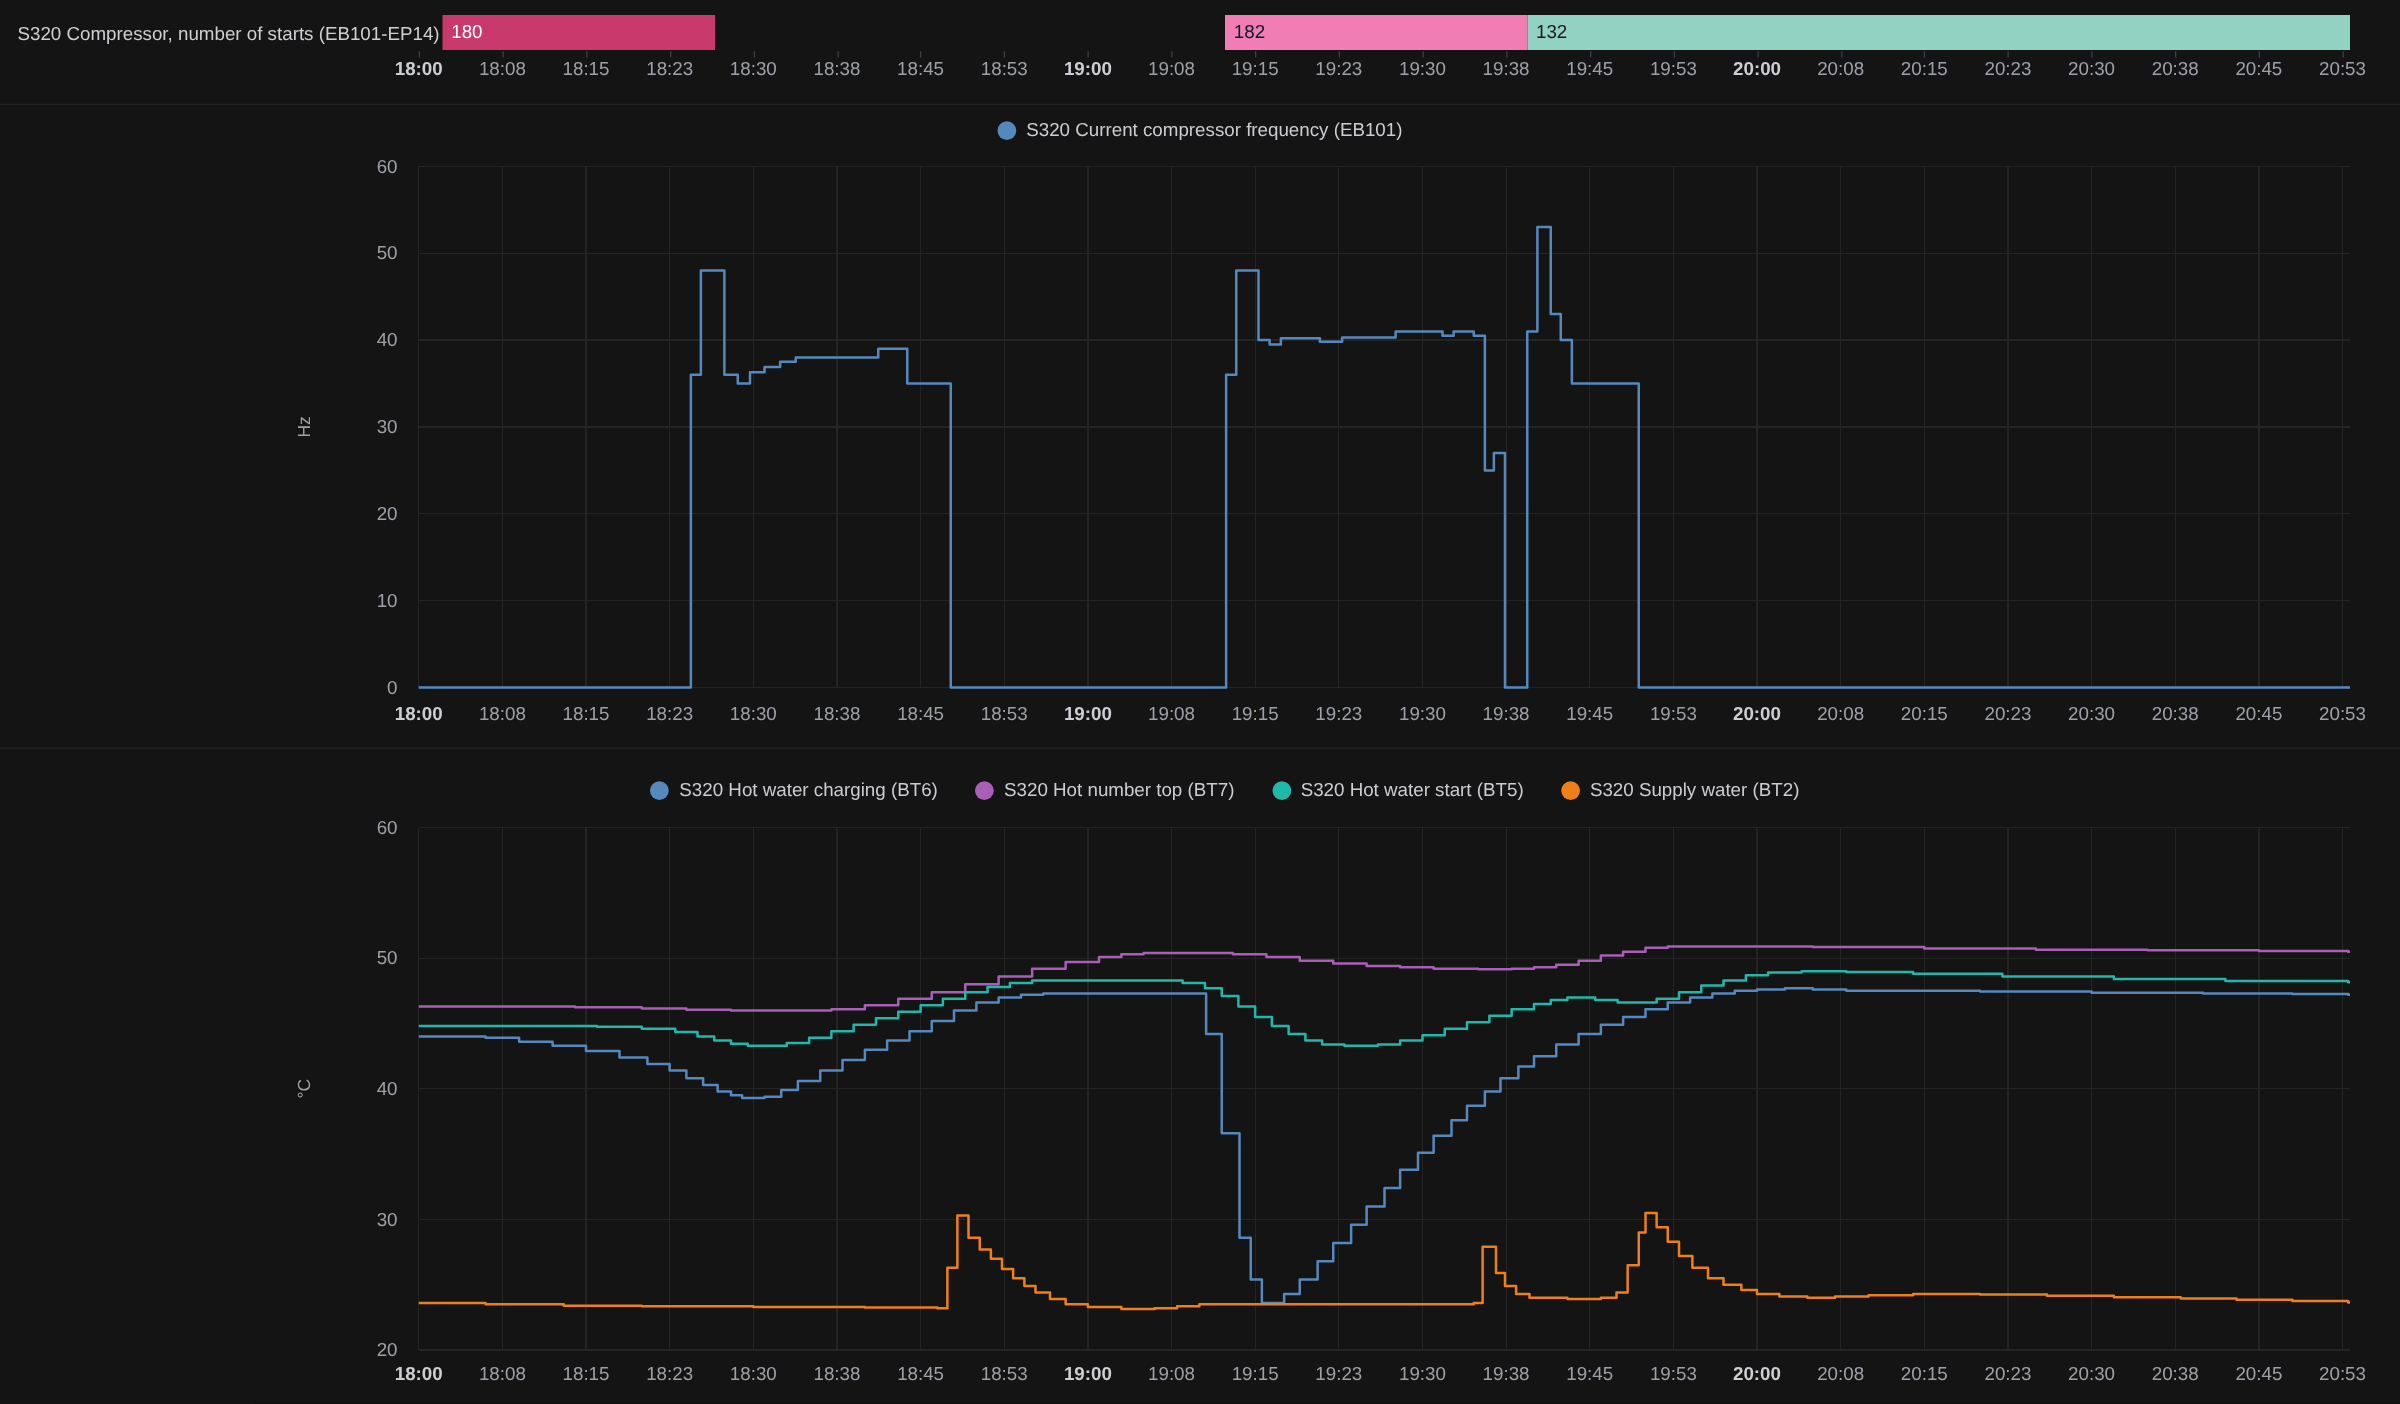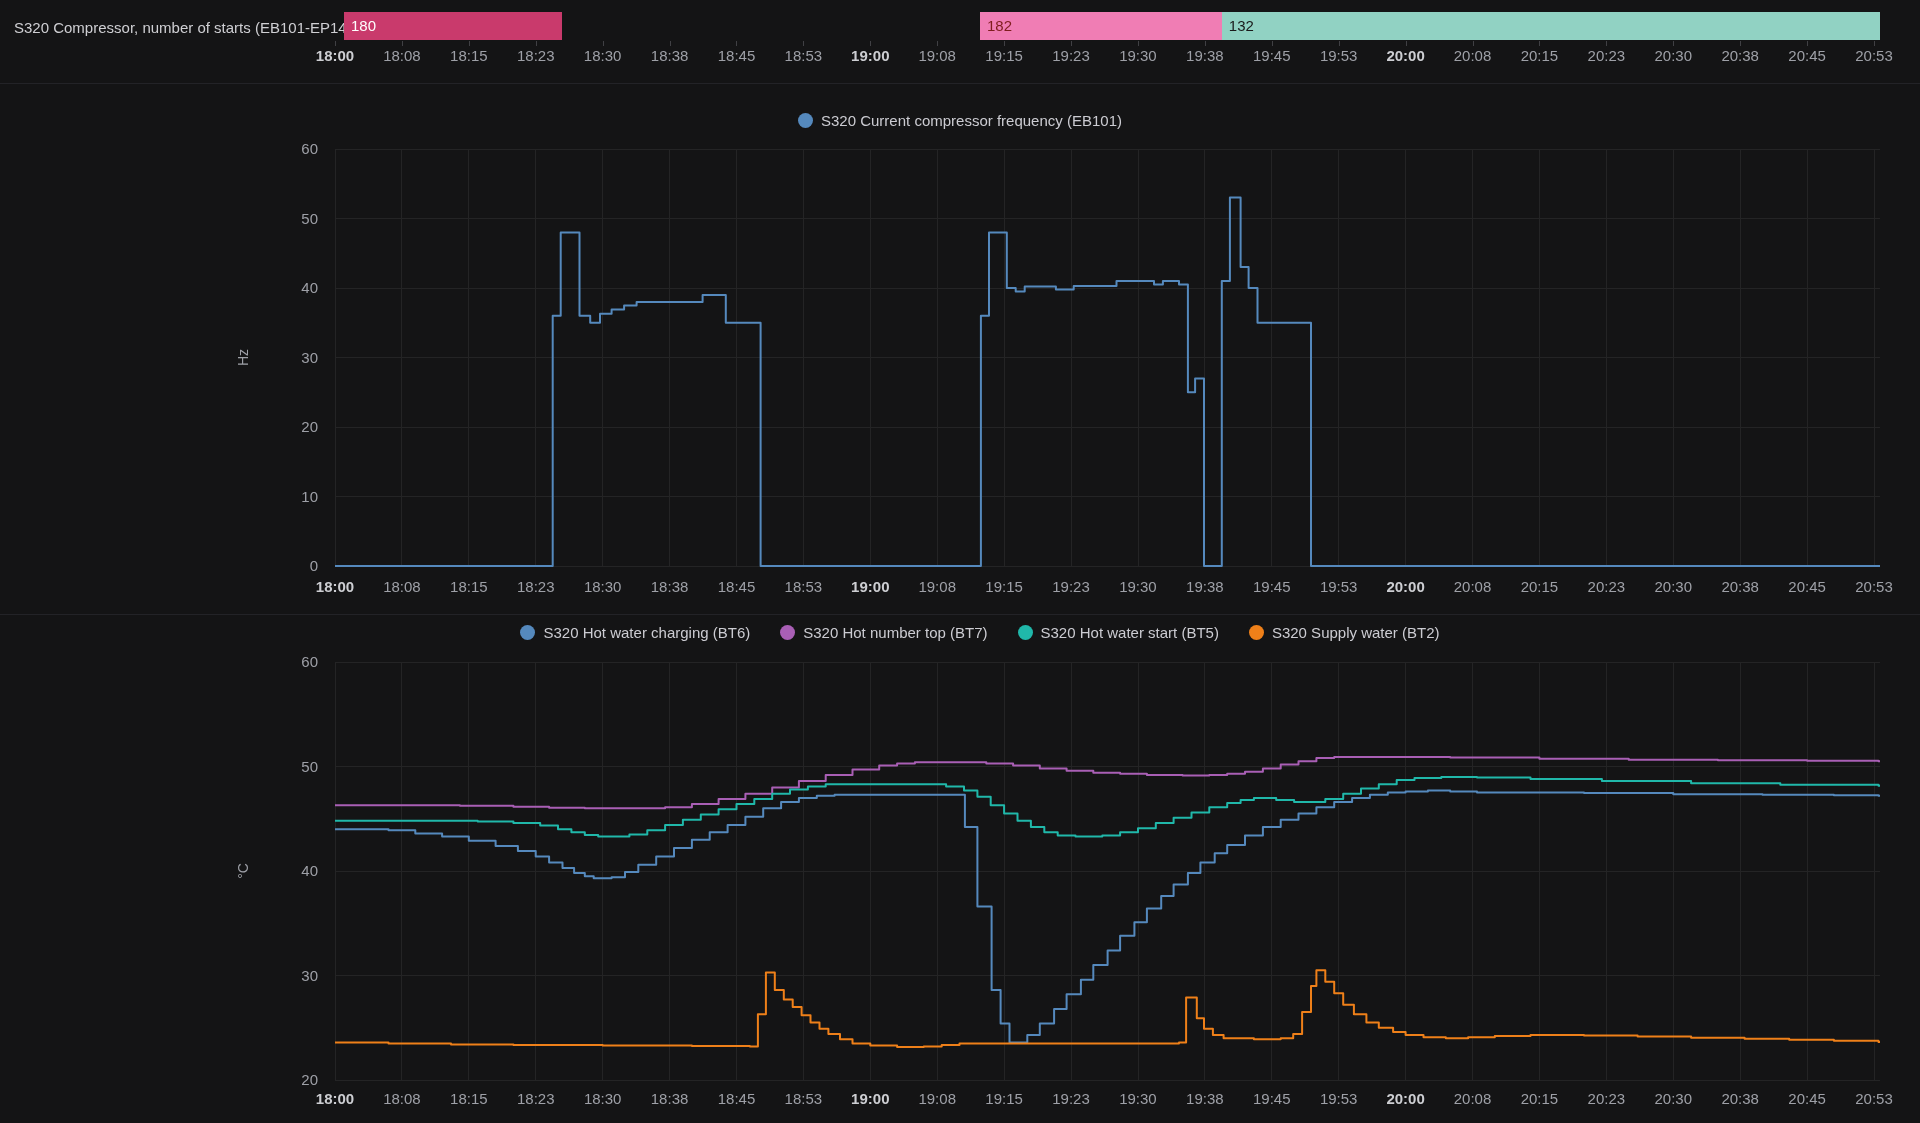--- a/index.html
+++ b/index.html
@@ -1,20 +1,20 @@
 <!DOCTYPE html>
 <html><head>
 <meta charset="utf-8">
 <style>
   html,body{margin:0;padding:0;background:#0d0d0e;}
   .page{position:relative;width:1920px;height:1123px;background:#141415;overflow:hidden;
         font-family:"Liberation Sans",sans-serif;}
   .panel{position:absolute;left:0;width:1920px;}
   #timeline-panel{top:0;height:83px;border-bottom:1px solid #232327;}
-  #freq-panel{top:92px;height:522px;border-bottom:1px solid #232327;}
+  #freq-panel{top:76px;height:522px;border-bottom:1px solid #232327;}
   #temp-panel{top:607px;height:516px;}
   .panel-title{position:absolute;left:14px;top:19px;font-size:15px;color:#cfcfd3;white-space:nowrap;}
   .tl-bar{position:absolute;top:12px;height:28px;}
   .tl-seg{position:absolute;top:0;height:28px;box-sizing:border-box;}
   .tl-seg span{display:block;padding-left:7px;line-height:28px;font-size:15px;}
   .tick-mark{position:absolute;top:41px;width:1px;height:5px;background:#404044;}
   .time-label{position:absolute;top:47px;transform:translateX(-50%);font-size:15px;
               color:#9ea0a7;white-space:nowrap;}
   .time-label.bold{color:#cdced2;font-weight:bold;}
   .legend-row{position:absolute;left:0;width:1920px;display:flex;justify-content:center;
@@ -28,25 +28,25 @@
   svg text{font-family:"Liberation Sans",sans-serif;}
 </style>
 </head>
 <body>
 
 <div class="page">
 
   <div class="panel" id="timeline-panel">
     <div class="panel-title">S320 Compressor, number of starts (EB101-EP14)</div>
     <div class="tl-bar" id="tl-bar" style="left: 0px; width: 1920px;">
-        <div class="tl-seg" style="left: 344px; width: 217.69px; background: rgb(201, 58, 108);">
+        <div class="tl-seg" style="left: 354px; width: 217.69px; background: rgb(201, 58, 108);">
           <span style="color: rgb(255, 255, 255);">180</span>
         </div>
         <div class="tl-seg" style="left: 980.042px; width: 241.779px; background: rgb(240, 125, 180);">
-          <span style="color: #7f1d1d;">182</span>
+          <span style="color: #0f172a;">182</span>
         </div>
         <div class="tl-seg" style="left: 1221.82px; width: 658.179px; background: rgb(145, 210, 195);">
           <span style="color: rgb(26, 26, 26);">132</span>
         </div>
       </div>
     <div id="tl-axis">
         <div class="tick-mark" style="left: 335px;"></div>
         <div class="time-label bold" style="left: 335px;">18:00</div>
         <div class="tick-mark" style="left: 401.913px;"></div>
         <div class="time-label" style="left: 401.913px;">18:08</div>

